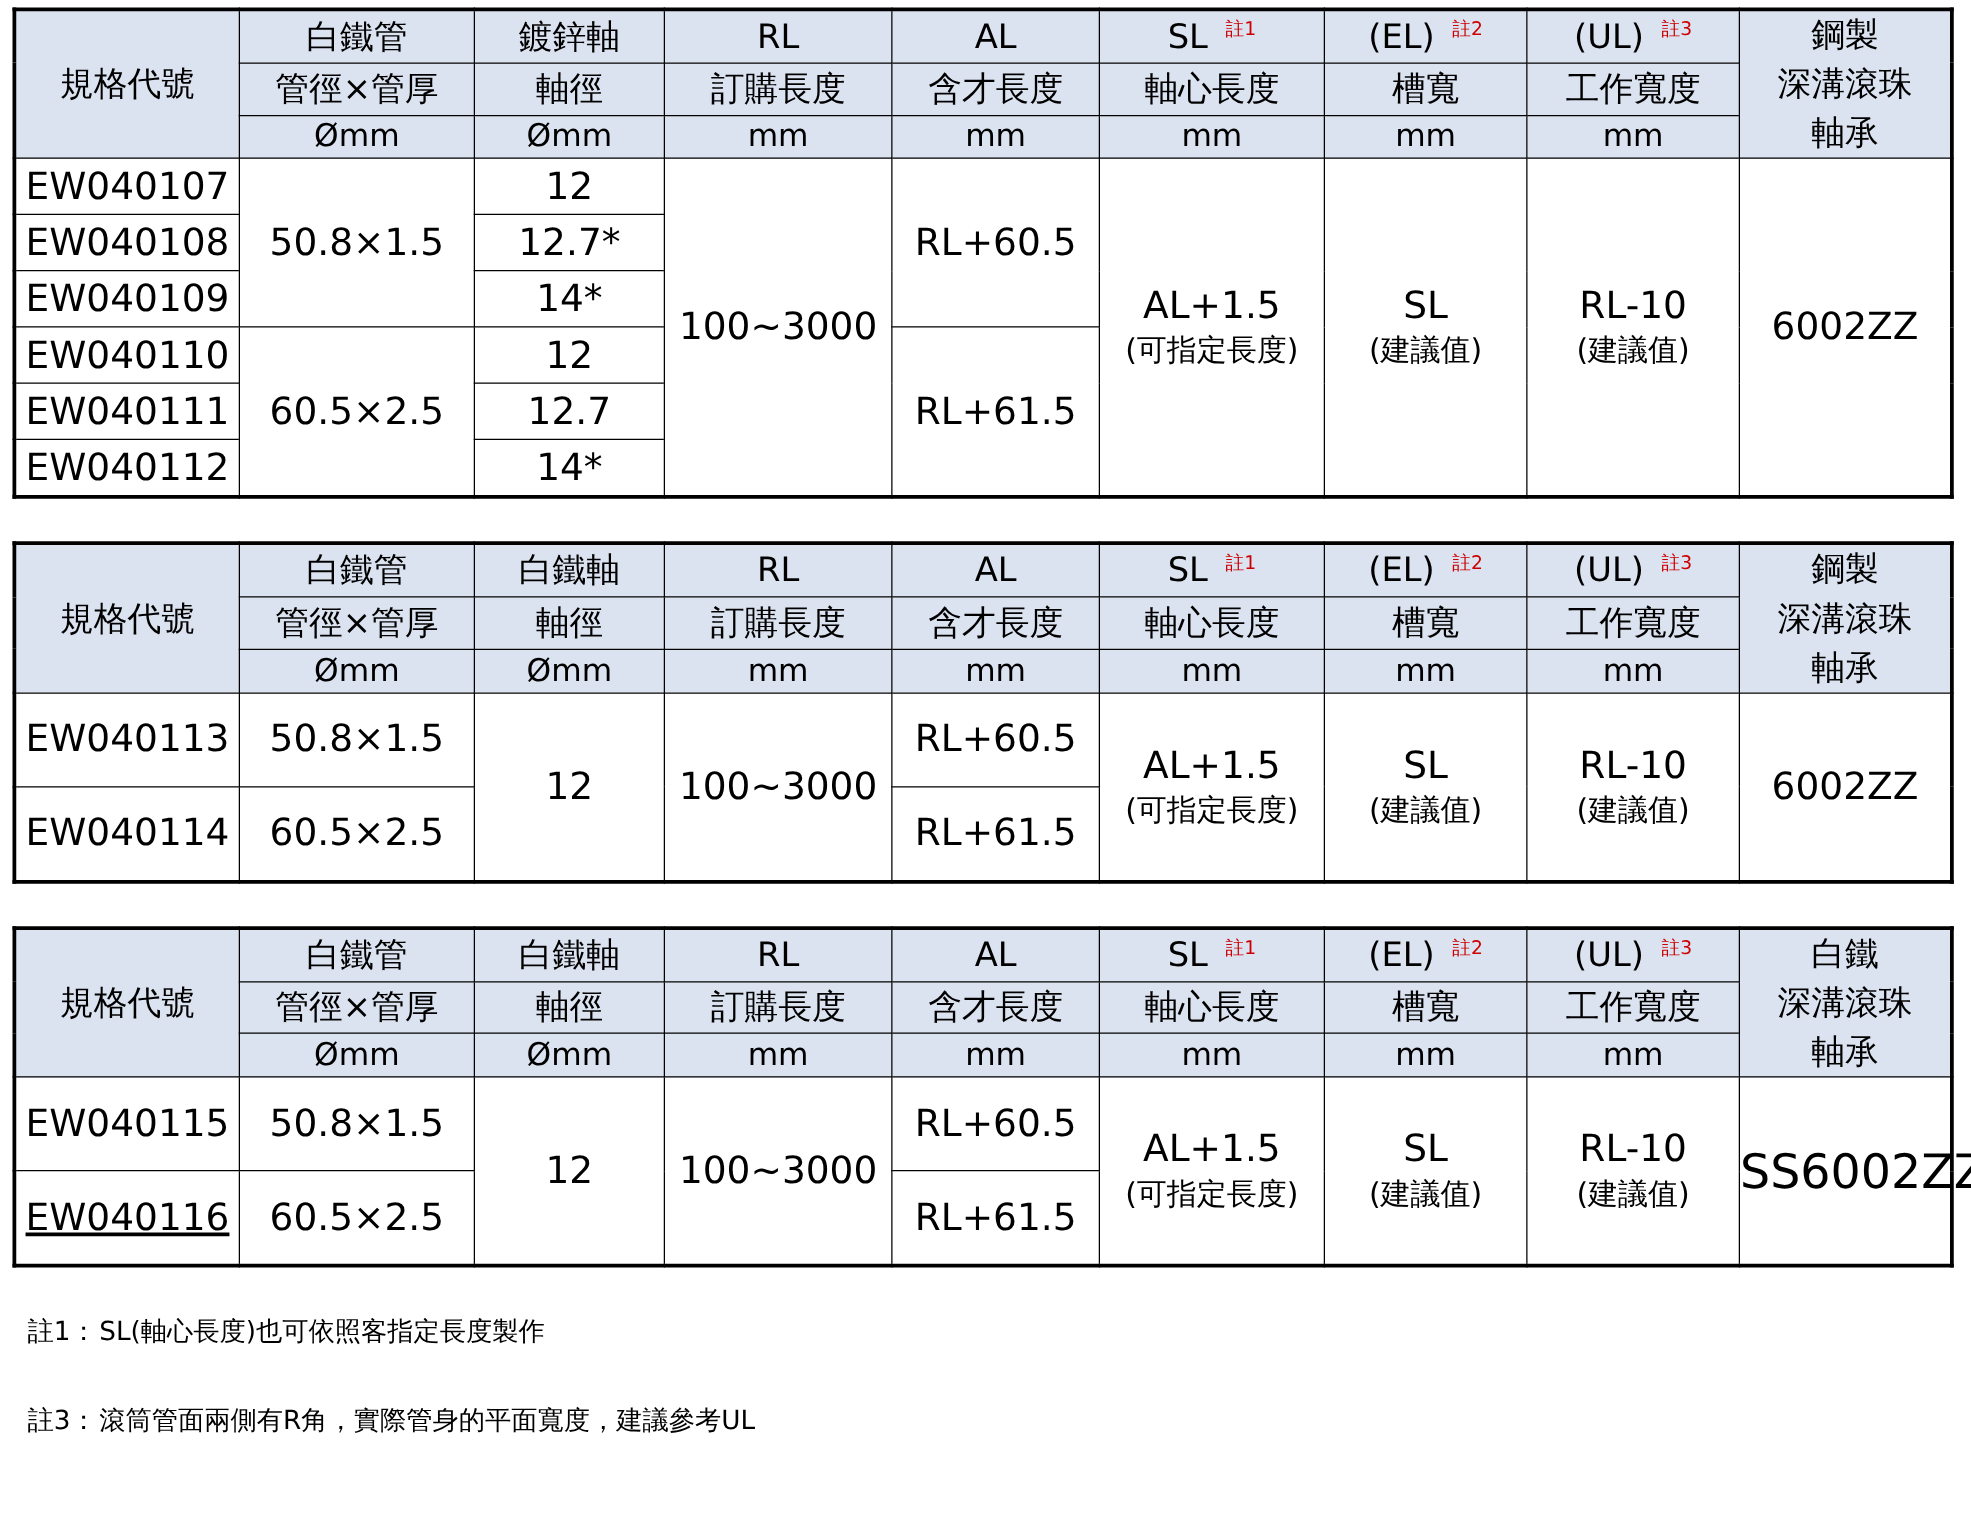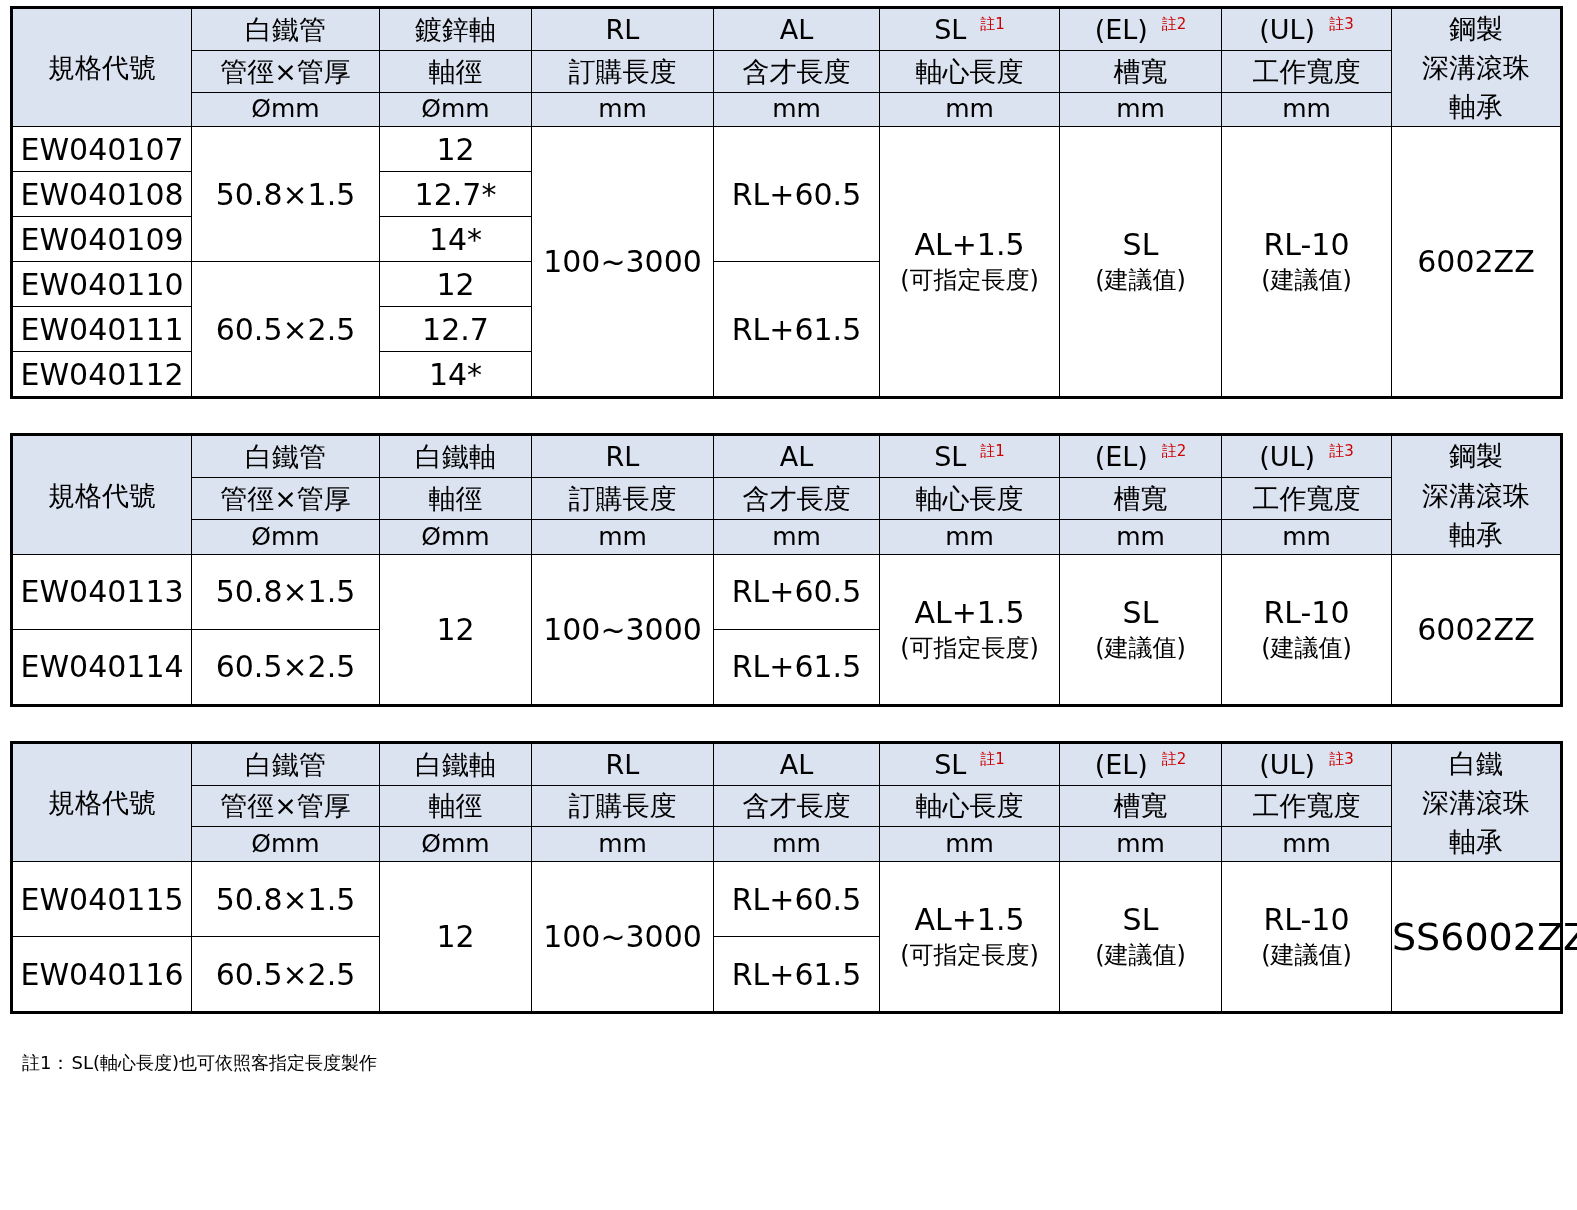--- a/index.html
+++ b/index.html
@@ -83,21 +83,21 @@
   col.c5 { width: 180px; }
   col.c6 { width: 162px; }
   col.c7 { width: 170px; }
   col.c8 { width: 170px; }
 
   .notes {
     margin-top: 2px;
     padding-left: 12px;
   }
   .notes div {
-    font-size: 18px;
+    font-size: 21px;
     line-height: 1.85;
     margin-top: 32px;
   }
   .notes .lbl {
     margin-right: 2px;
   }
 </style>
 </head>
 <body>
 
@@ -301,24 +301,25 @@
         <td class="val">50.8×1.5</td>
         <td class="val" rowspan="2">12</td>
         <td class="val" rowspan="2">100~3000</td>
         <td class="val">RL+60.5</td>
         <td class="val cell-pad" rowspan="2"><span>AL+1.5</span><span class="sub-note">(可指定長度)</span></td>
         <td class="val cell-pad" rowspan="2"><span>SL</span><span class="sub-note">(建議值)</span></td>
         <td class="val cell-pad" rowspan="2"><span>RL-10</span><span class="sub-note">(建議值)</span></td>
         <td class="val-sm" rowspan="2">SS6002ZZ</td>
       </tr>
       <tr>
-        <td class="code-cell" style="height:74px;">EW040116</td>
+        <td class="code-cell" style="height:74px;text-decoration:underline;">EW040116</td>
         <td class="val">60.5×2.5</td>
         <td class="val">RL+61.5</td>
       </tr>
     </tbody>
   </table>
 
   <div class="notes">
     <div><span class="lbl">註1：</span><span>SL(軸心長度)也可依照客指定長度製作</span></div>
+    <div><span class="lbl">註3：</span><span>滾筒管面兩側有R角，實際管身的平面寬度，建議參考UL</span></div>
   </div>
 
 </div>
 
 </body></html>

